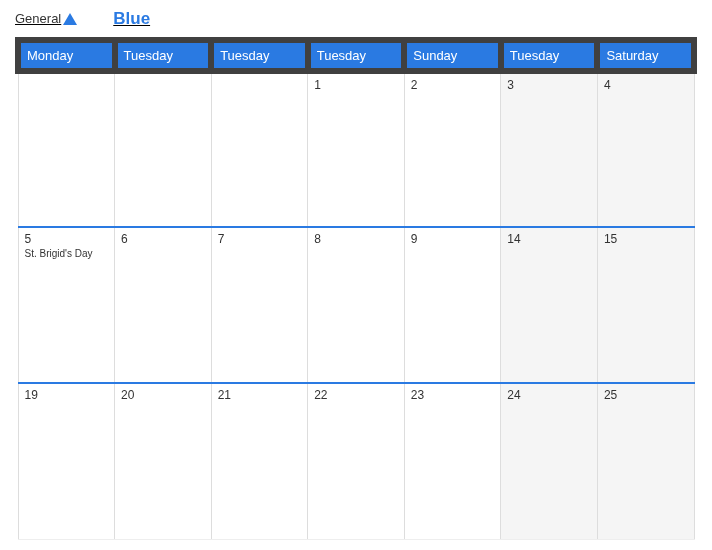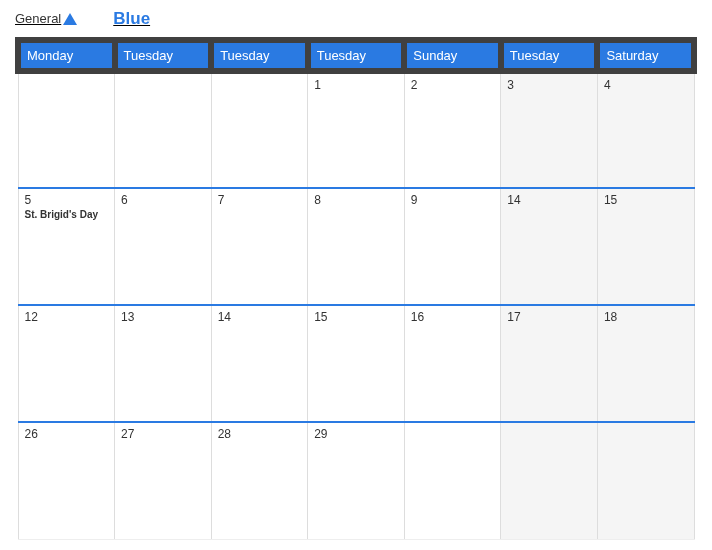--- a/index.html
+++ b/index.html
@@ -94,21 +94,20 @@
     .day-number {
       font-size: 12px;
       color: #333;
       display: block;
     }
     .event-label {
       font-size: 10px;
       color: #333;
       margin-top: 2px;
       display: block;
-      font-weight: bold;
     }
     .empty-cell {
       background: #f9f9f9;
     }
   </style>
 </head>
 <body>
 
 <div class="calendar-container">
   <div class="header">
@@ -174,53 +173,36 @@
           </td>
           <td>
             <span class="day-number">14</span>
           </td>
           <td>
             <span class="day-number">15</span>
           </td>
         </tr>
         <tr>
           <td>
-            <span class="day-number">12</span>
-          </td>
-          <td>
-            <span class="day-number">13</span>
-          </td>
-          <td>
-            <span class="day-number">14</span>
-          </td>
-          <td>
-            <span class="day-number">15</span>
-          </td>
-          <td>
-            <span class="day-number">16</span>
-          </td>
-          <td>
-            <span class="day-number">17</span>
-          </td>
-          <td>
-            <span class="day-number">18</span>
-          </td>
-        </tr>
-        <tr>
-          <td>
-            <span class="day-number">26</span>
-          </td>
-          <td>
-            <span class="day-number">27</span>
-          </td>
-          <td>
-            <span class="day-number">28</span>
-          </td>
-          <td>
-            <span class="day-number">29</span>
-          </td>
-          <td class="empty-cell"></td>
-          <td class="empty-cell"></td>
-          <td class="empty-cell"></td>
+            <span class="day-number">19</span>
+          </td>
+          <td>
+            <span class="day-number">20</span>
+          </td>
+          <td>
+            <span class="day-number">21</span>
+          </td>
+          <td>
+            <span class="day-number">22</span>
+          </td>
+          <td>
+            <span class="day-number">23</span>
+          </td>
+          <td>
+            <span class="day-number">24</span>
+          </td>
+          <td>
+            <span class="day-number">25</span>
+          </td>
         </tr>
       </tbody>
   </table>
 </div>
 
 </body></html>

